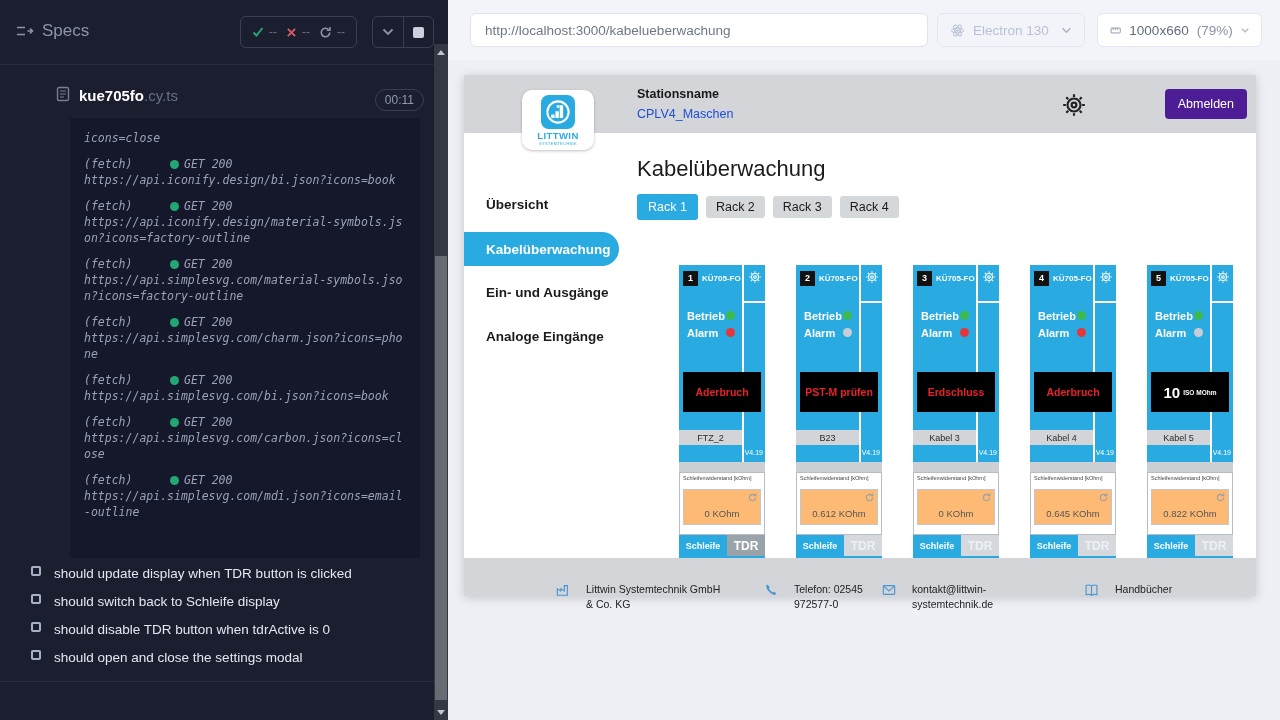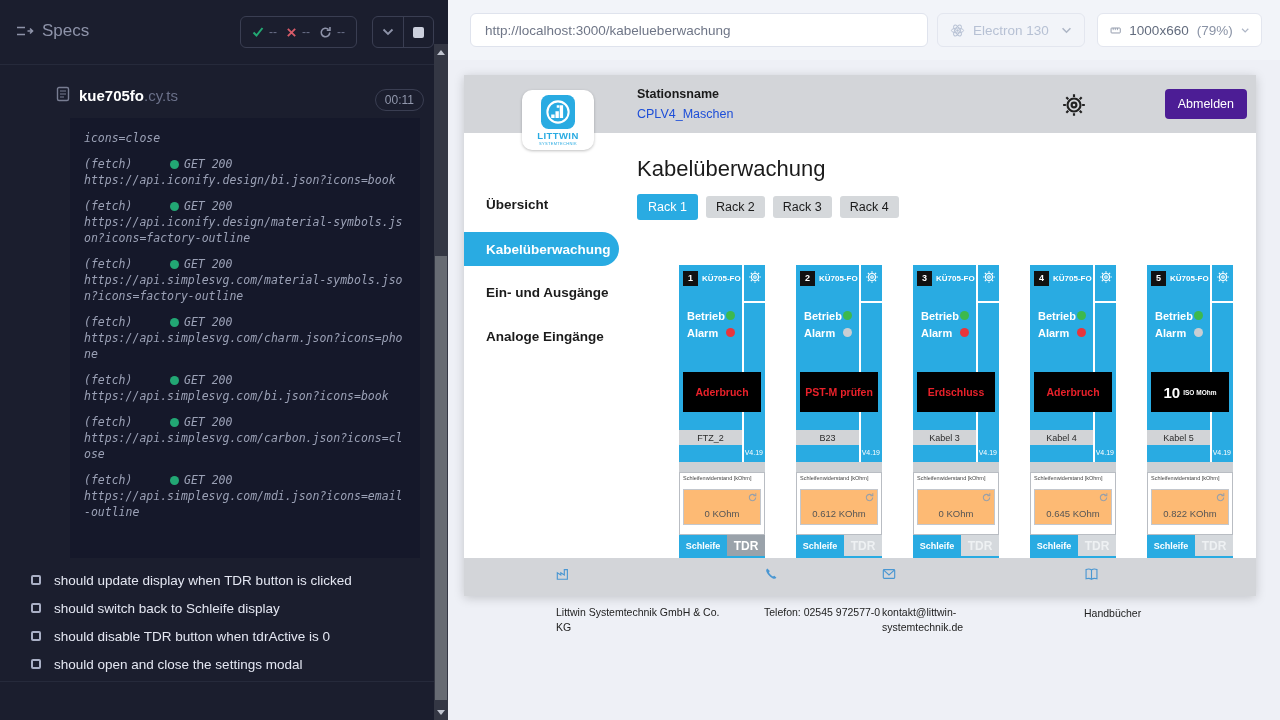--- a/index.html
+++ b/index.html
@@ -26,21 +26,21 @@
   .spec-ext { color:#6a7089; font-weight:normal; }
   .spec-timer { position:absolute; right:10px; top:11px; border:1px solid #3a3e52; border-radius:12px; padding:3px 9px; font-size:12px; color:#9298ad; }
   .log-block { position:absolute; left:70px; top:118px; width:350px; height:440px; background:#15182a; padding:12px 14px;
                font-family:"DejaVu Sans Mono", monospace; font-style:italic; font-size:11.5px; line-height:16px; color:#9ba1b6; overflow:hidden; }
   .log-entry { margin-bottom:10px; }
   .log-head { display:flex; align-items:center; }
   .log-prefix { width:72px; }
   .dot { width:9px; height:9px; border-radius:50%; background:#22a774; margin:0 5px 0 14px; flex:none; }
   .log-url { word-break:break-all; }
   .tests { position:absolute; left:0; top:566px; right:14px; }
-  .test-row { display:flex; align-items:center; gap:13px; height:28px; padding-left:31px; color:#e4e7f2; font-size:13.5px; }
+  .test-row { display:flex; gap:13px; height:28px; padding-left:31px; color:#e4e7f2; font-size:13.5px; }
   .test-box { width:10px; height:10px; border:2px solid #aab0c6; border-radius:2px; flex:none; }
   
   .rep-scroll { position:absolute; right:0; top:44px; bottom:0; width:14px; background:#343744; }
   .rep-thumb { position:absolute; left:1px; right:1px; top:212px; height:444px; background:#676b73; }
   .scroll-arrow { position:absolute; left:0; width:14px; height:12px; display:flex; align-items:center; justify-content:center; }
   .tri-up { width:0; height:0; border-left:4px solid transparent; border-right:4px solid transparent; border-bottom:5px solid #c0c4cf; }
   .tri-down { width:0; height:0; border-left:4px solid transparent; border-right:4px solid transparent; border-top:5px solid #c0c4cf; }
 
   
   .chrome { position:absolute; left:448px; top:0; right:0; height:60px; background:#f2f4f9; }
@@ -104,21 +104,21 @@
   .refresh { position:absolute; right:2px; top:2px; color:#9aa0a8; }
   .meter-value { position:absolute; left:0; right:0; bottom:5px; text-align:center; font-size:9.5px; color:#555; }
   .btns { position:absolute; left:0; right:0; top:270px; height:21px; display:flex; }
   .btn-loop { width:48px; background:#29abe2; color:#fff; font-size:9px; font-weight:bold; display:flex; align-items:center; justify-content:center; }
   .btn-tdr { flex:1; font-size:12px; font-weight:bold; display:flex; align-items:center; justify-content:center; }
   .btn-tdr.solid { background:#9aa2aa; color:#fff; }
   .btn-tdr.dim { background:#d5d9dd; color:#eef1f3; }
 
   
   .aut-footer { position:absolute; left:0; right:0; top:483px; height:38px; background:#d3d5d9; z-index:10; font-size:10.5px; color:#222; }
-  .f-item { position:absolute; top:8px; display:flex; gap:24px; line-height:1.45;flex-direction:column; }
+  .f-item { position:absolute; top:24px; display:flex; gap:16px; line-height:1.45; }
   .f-item .fi { color:#4a97d2; flex:none; margin-top:1px; }
   .f-company { left:92px; width:172px; }
   .f-phone { left:300px; width:118px; }
   .f-email { left:418px; width:112px; }
   .f-books { left:620px; }
 </style>
 </head>
 <body>
 
 <svg width="0" height="0" style="position:absolute">

